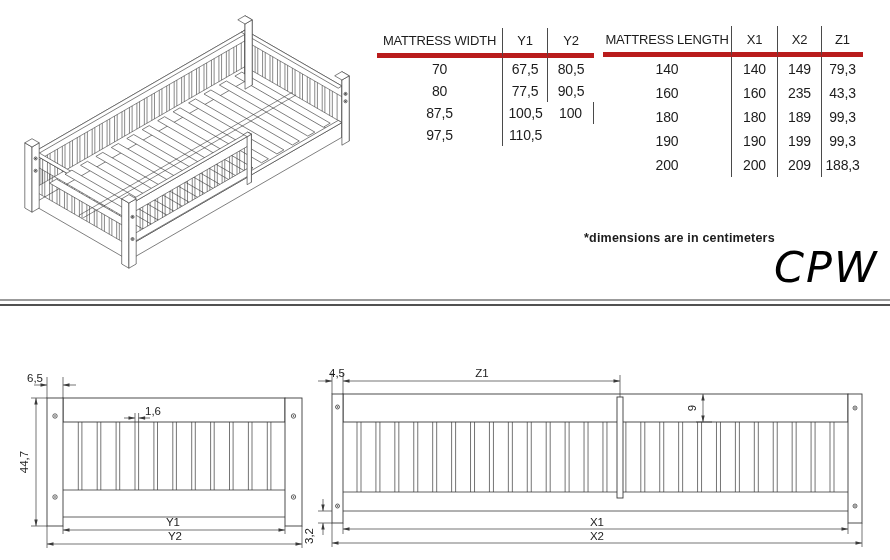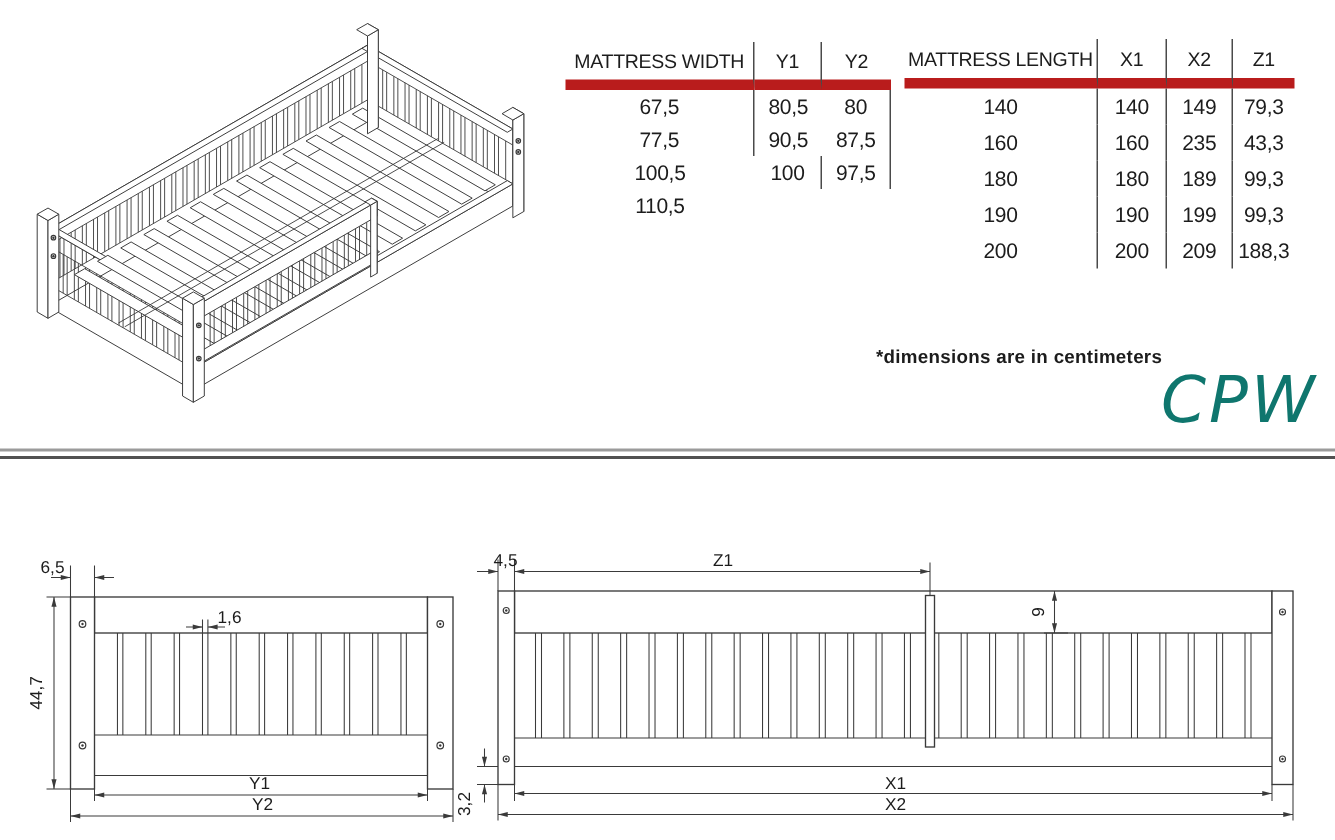--- a/index.html
+++ b/index.html
@@ -4,29 +4,29 @@
 <style>
   html,body{margin:0;padding:0;background:#fff;}
   .stage{position:relative;width:890px;height:560px;background:#fff;overflow:hidden;
          font-family:"Liberation Sans",sans-serif;color:#1c1c1c;}
   svg{position:absolute;}
   
   .tbl{position:absolute;display:grid;letter-spacing:-0.2px;}
   .tbl>div{display:flex;align-items:center;justify-content:center;}
   #wtbl{left:377px;top:28px;grid-template-columns:126px 45px 46px;}
   #ltbl{left:603px;top:26px;grid-template-columns:129px 46px 44px 41px;text-align:center;}
-  .th{height:25px;font-size:13px;border-bottom:7px solid #b91c1c;}
+  .th{height:25px;font-size:13px;border-bottom:5px solid #b91c1c;}
   #ltbl .th{height:26px;}
   .td{height:22px;font-size:14px;}
   #ltbl .td{height:24px;}
   .vb{border-right:1px solid #4a4a4a;}
   
   #note{position:absolute;left:584px;top:231px;font-size:12.5px;letter-spacing:0.2px;font-weight:bold;}
   #logo{position:absolute;left:774px;top:244px;font-family:"DejaVu Sans",sans-serif;
-        font-style:italic;font-weight:500;font-size:43px;letter-spacing:2px;color:#0f766e;line-height:1.1;}
+        font-style:italic;font-weight:500;font-size:43px;letter-spacing:2px;color:#000000;line-height:1.1;}
   
   #rule{position:absolute;left:0;top:299px;width:890px;height:3px;
         border-top:2px solid #9b9b9b;border-bottom:2px solid #515151;}
   #views text{font:11.5px "Liberation Sans",sans-serif;fill:#1c1c1c;}
 </style>
 </head>
 <body>
 
 <div class="stage">
 
@@ -226,20 +226,21 @@
         <circle cx="33.62100000000001" cy="166.77100000000002" r="1.5" fill="none" stroke="#3a3a3a" stroke-width="0.8"></circle>
         <circle cx="33.62100000000001" cy="166.77100000000002" r="0.8" fill="#3a3a3a"></circle>
       </g>
   </svg>
 
   <div class="tbl" id="wtbl">
     <div class="th vb">MATTRESS WIDTH</div>
     <div class="th vb">Y1</div>
     <div class="th">Y2</div>
 
+    <div class="td vb">70</div>
     <div class="td vb">67,5</div>
     <div class="td">80,5</div>
 
     <div class="td vb">80</div>
     <div class="td vb">77,5</div>
     <div class="td">90,5</div>
 
     <div class="td vb">87,5</div>
     <div class="td">100,5</div>
 

